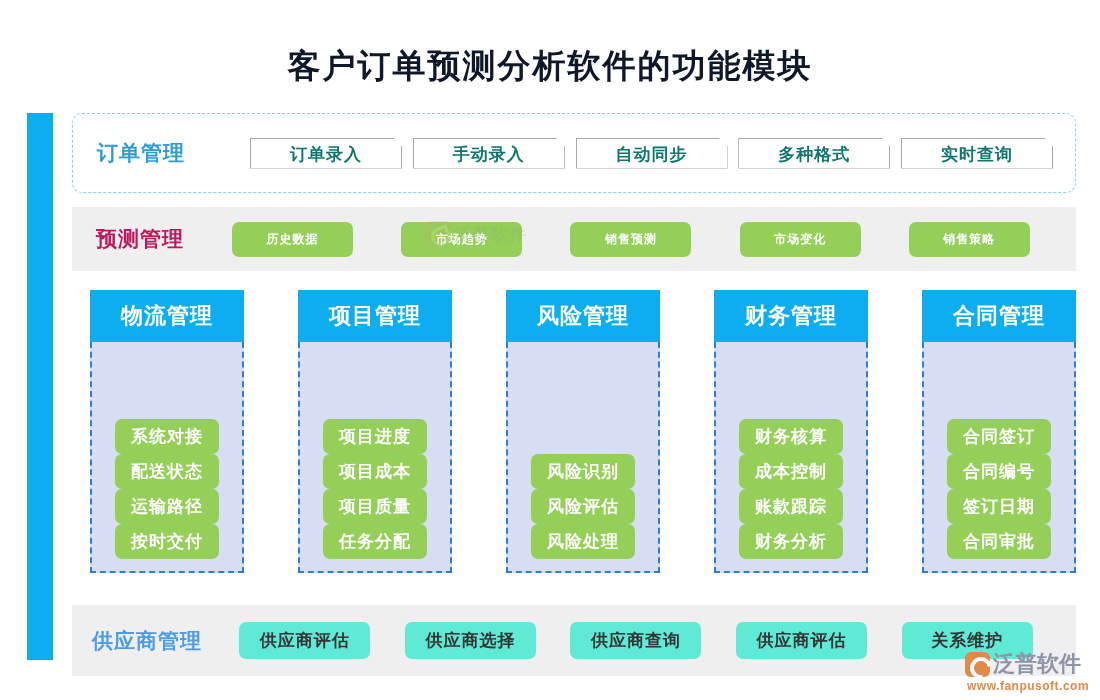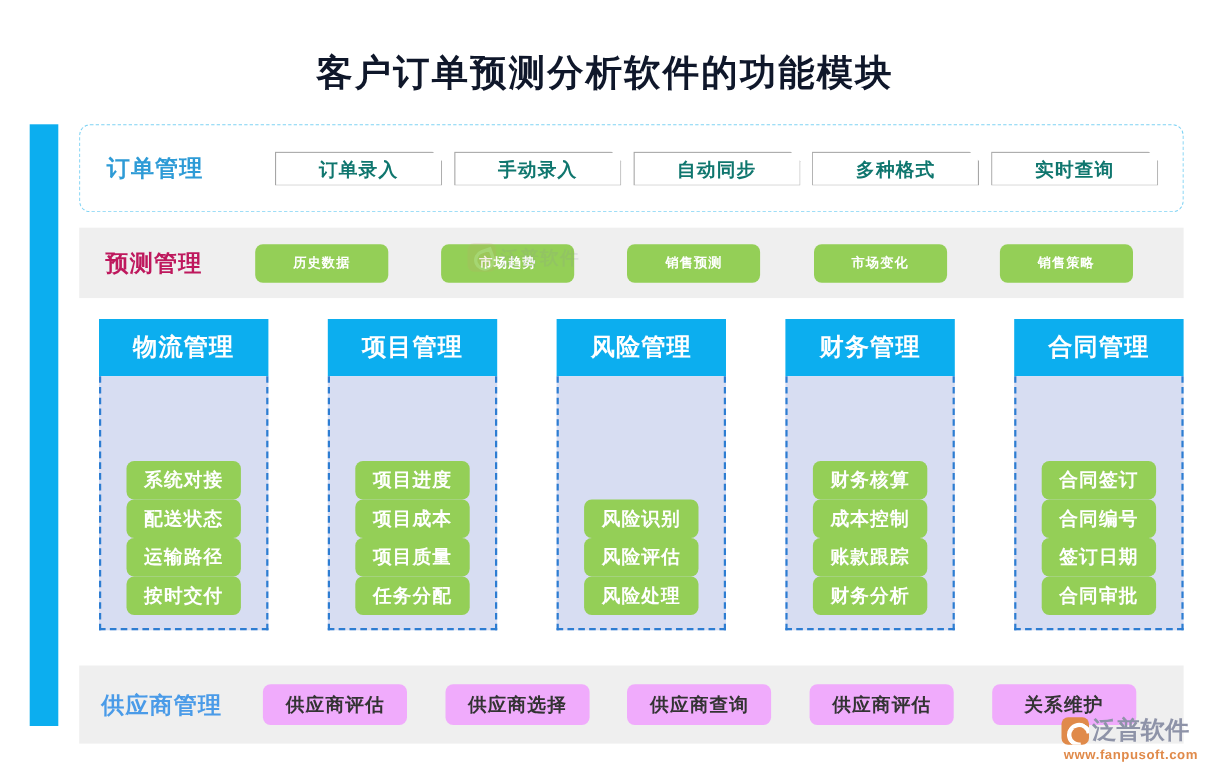--- a/index.html
+++ b/index.html
@@ -171,21 +171,21 @@
     display:flex;
     justify-content:space-around;
     padding-right:26px;
   }
   .pill-white{
     min-width:131px;height:37px;
     line-height:37px;
     text-align:center;
     font-size:17px;font-weight:bold;
     color:#333333;
-    background:#f0abfc;
+    background:#5eead4;
     border-radius:7px;
     letter-spacing:1px;
     padding:0 8px;
     box-sizing:border-box;
   }
 
   
   .watermark{
     position:absolute;
     left:425px;top:212px;

